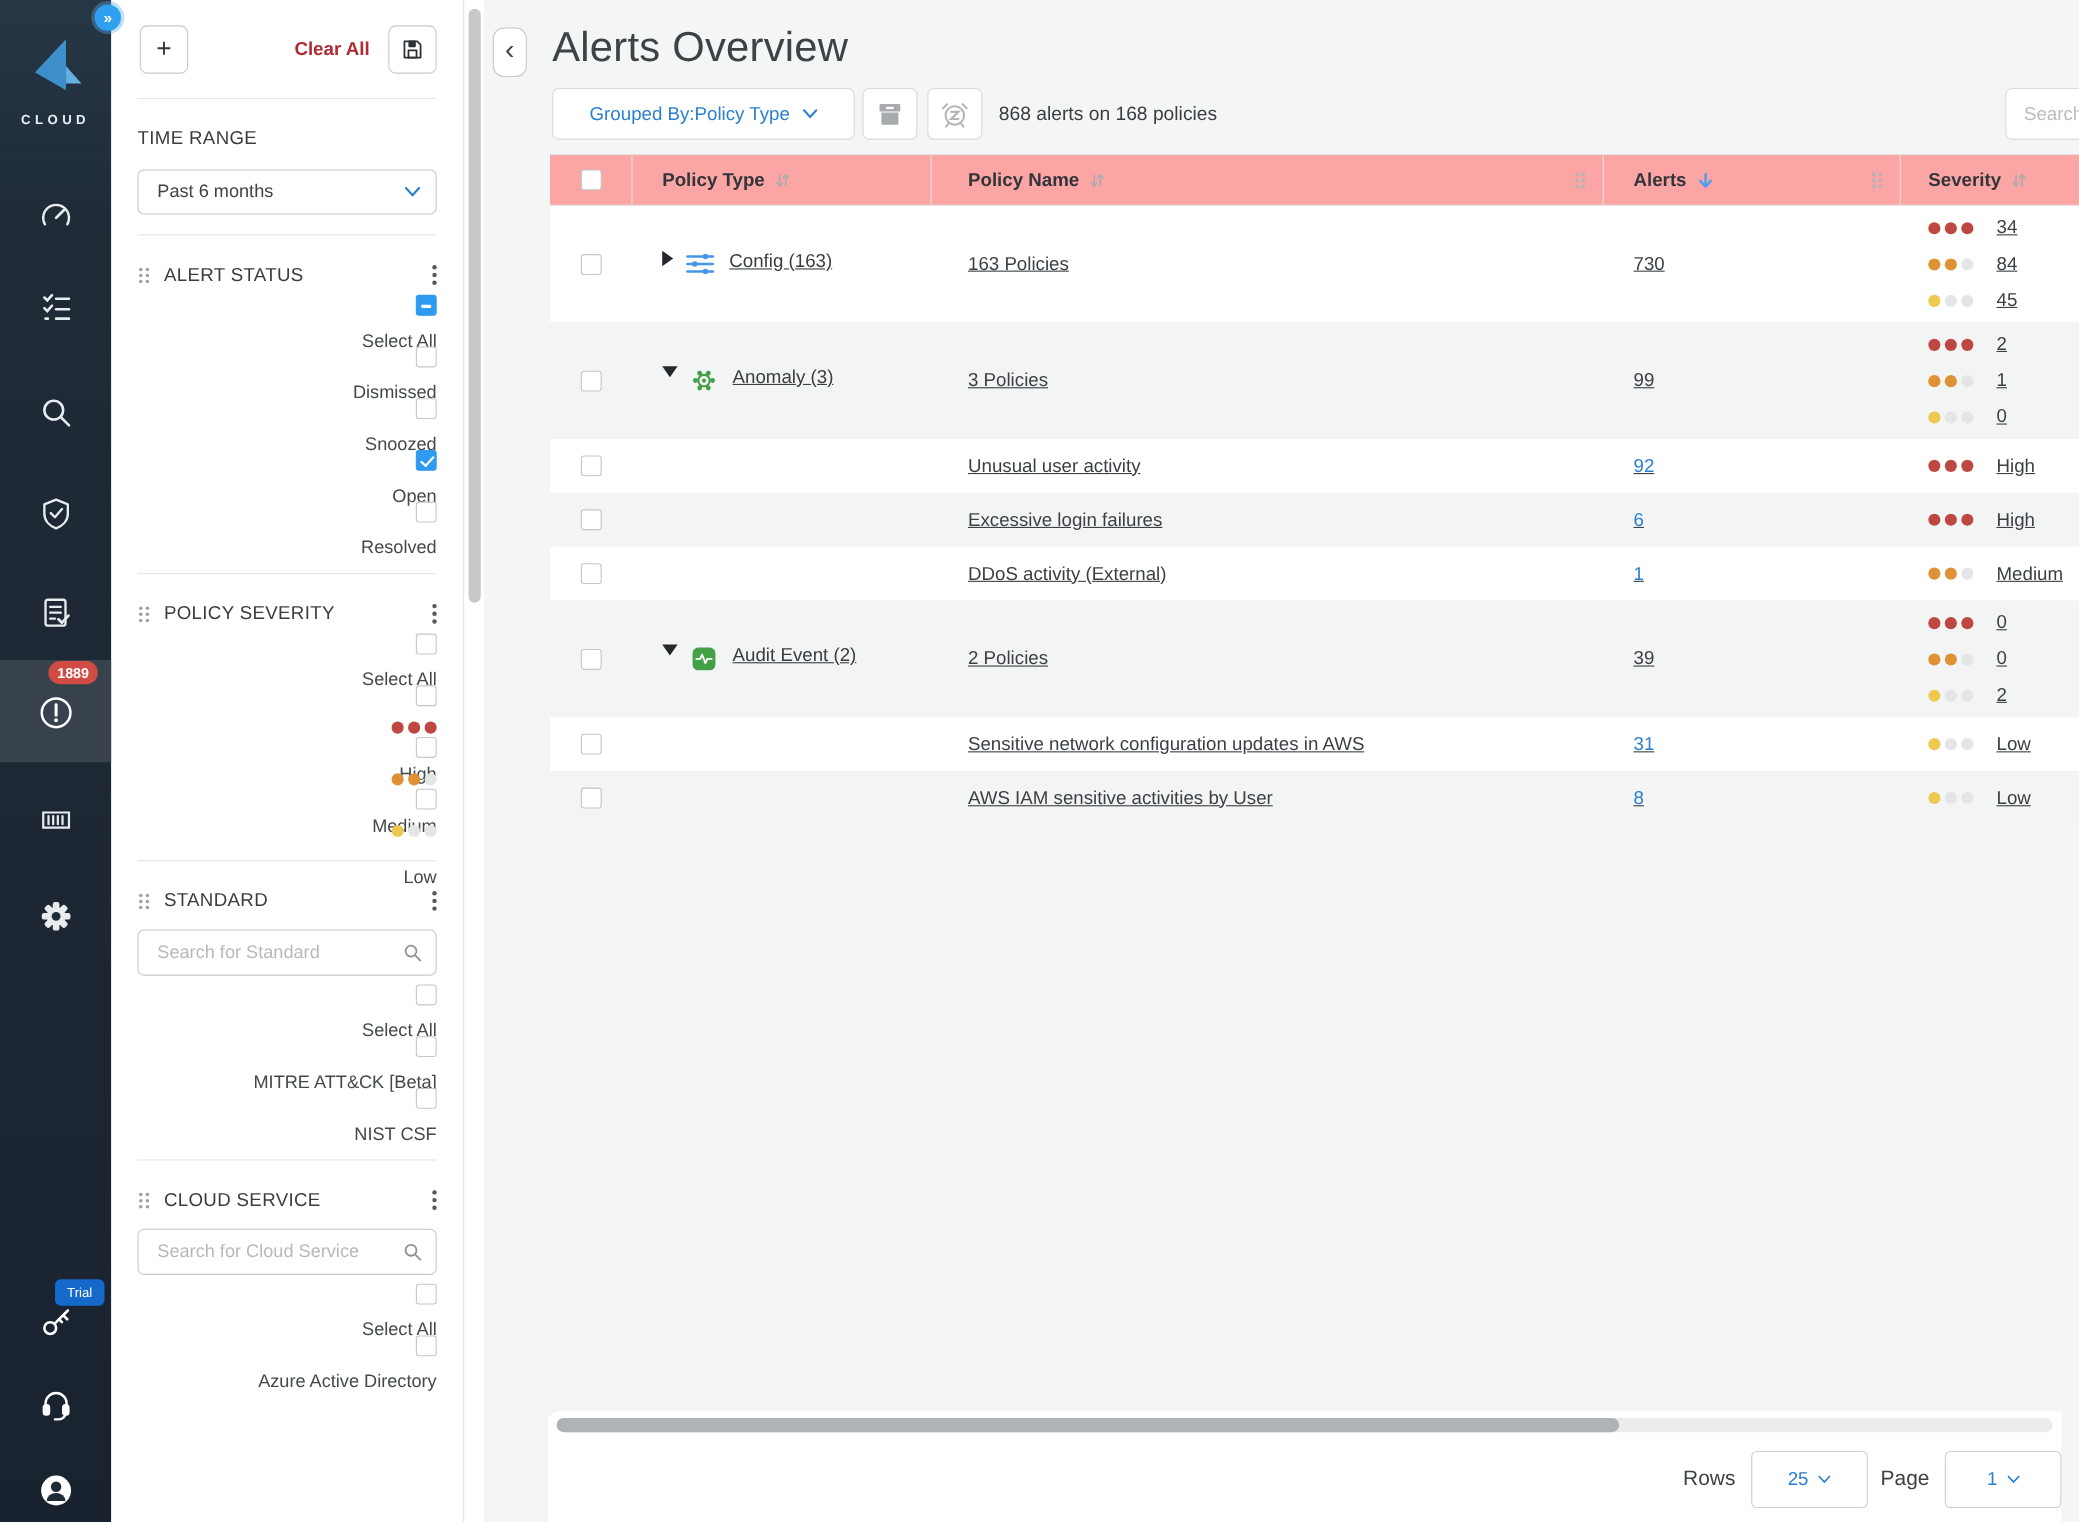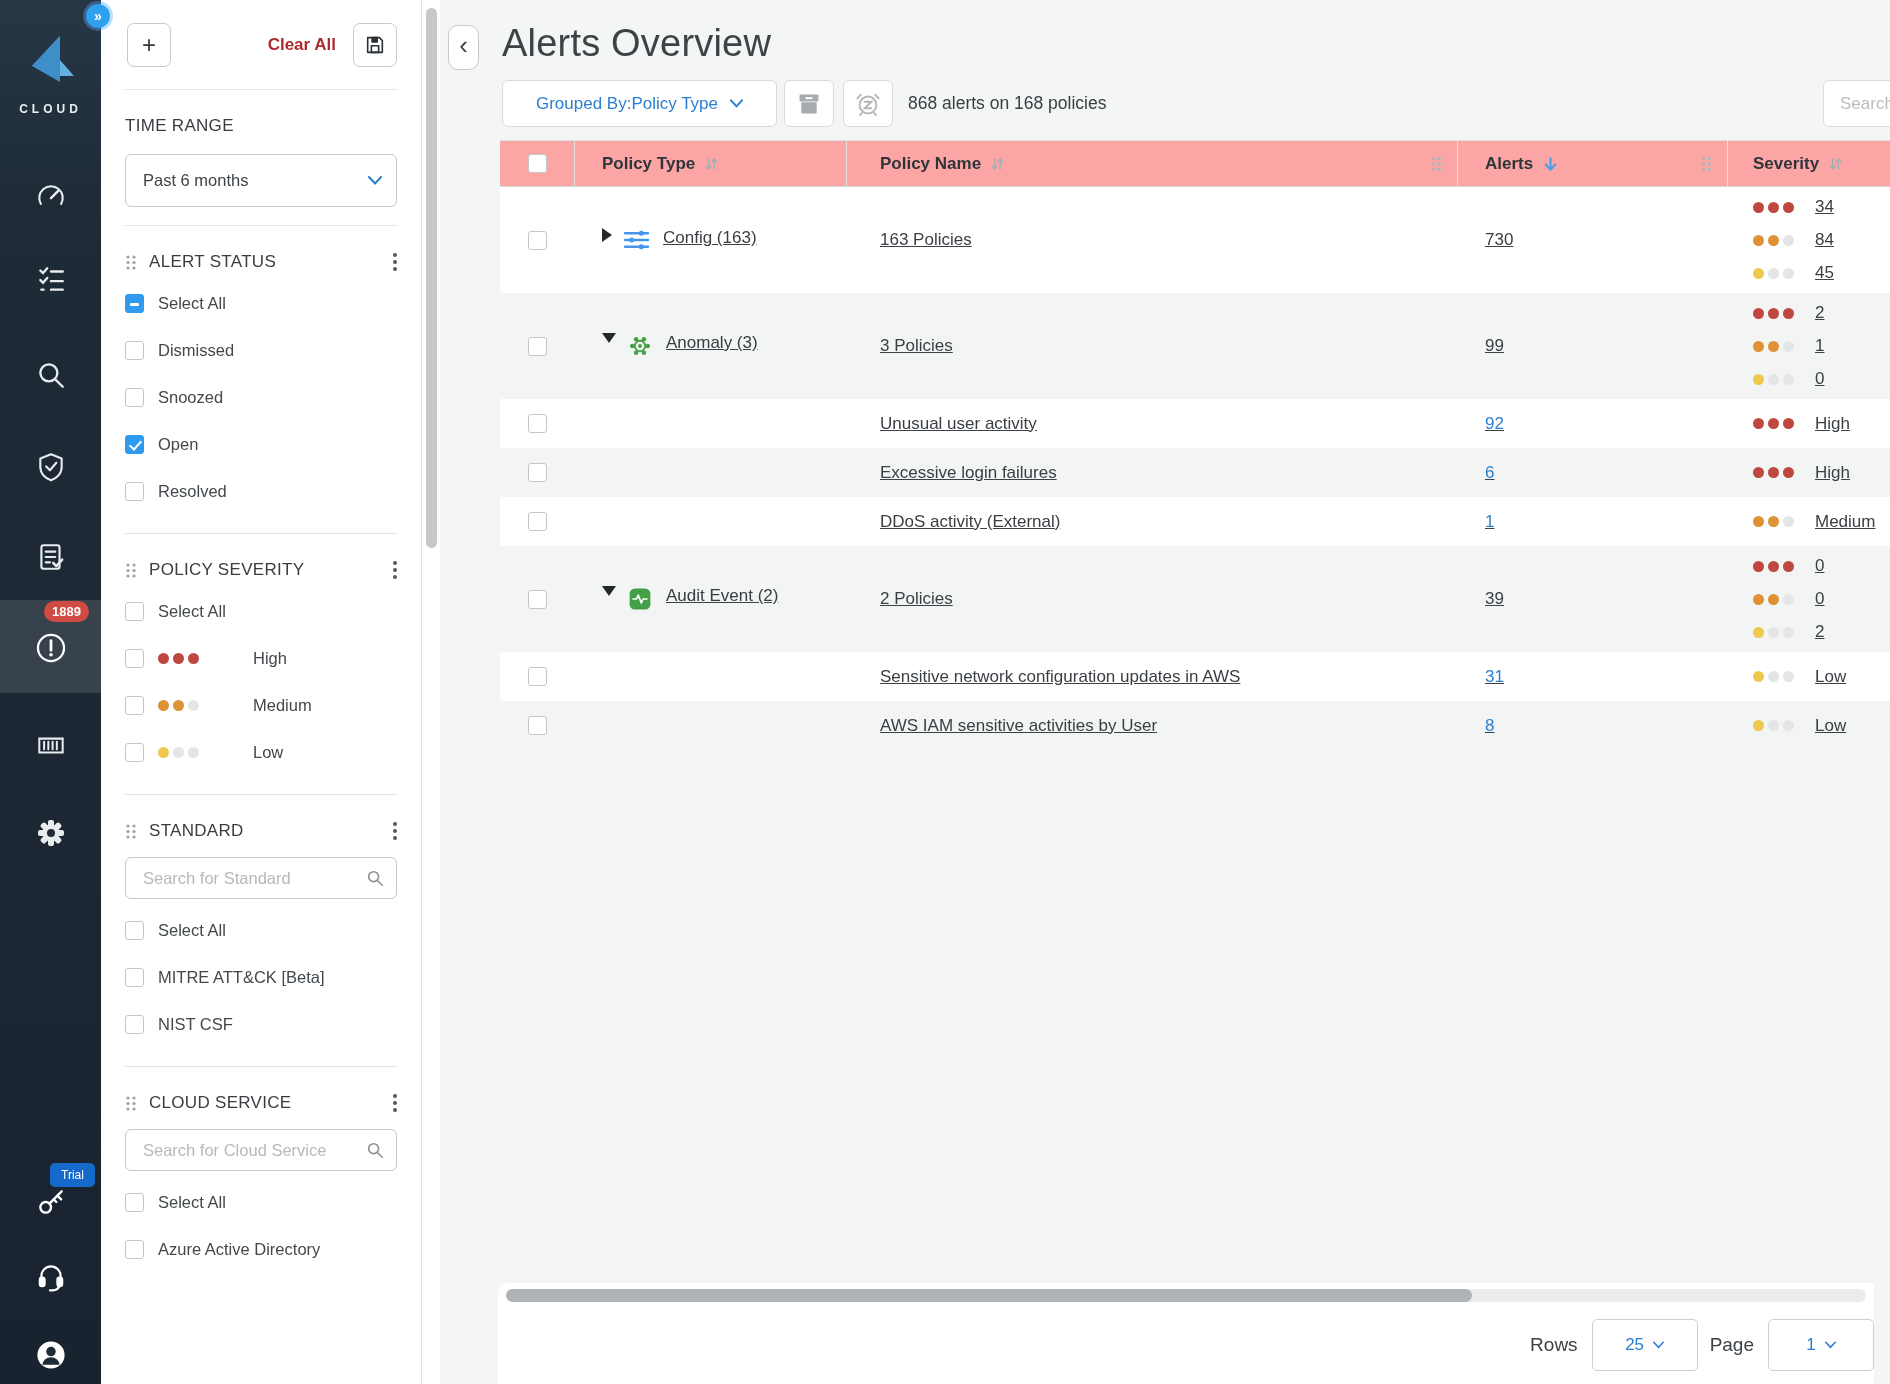--- a/index.html
+++ b/index.html
@@ -28,24 +28,24 @@
   .add-btn{width:44px;height:44px;border:1px solid #c9c9c9;border-radius:7px;background:#fff;
     font-size:24px;color:#33383c;display:flex;align-items:center;justify-content:center;margin-left:2px;}
   .clear-all{margin-left:auto;color:#ae2b32;font-size:17px;font-weight:700;}
   .save-btn{margin-left:17px;width:44px;height:44px;border:1px solid #c9c9c9;border-radius:7px;
     background:#fff;display:flex;align-items:center;justify-content:center;}
   .fsection{border-bottom:1px solid #e4e4e4;padding:26px 0 18px 0;}
   .fsec-title{font-size:17px;color:#393d41;letter-spacing:.3px;}
   .fsec-head{display:flex;align-items:center;gap:12px;}
   .kebab-wrap{margin-left:auto;height:18px;display:flex;align-items:flex-start;padding-top:0;}
   .kebab{width:4px;height:4px;border-radius:50%;background:#54585c;box-shadow:0 7px 0 #54585c,0 14px 0 #54585c;}
-  .tr-select{margin-top:18px;height:53px;border:1px solid #c8c8c8;border-radius:6px;background:#fff;
+  .tr-select{margin-top:18px;height:41px;border:1px solid #c8c8c8;border-radius:6px;background:#fff;
     display:flex;align-items:center;padding:0 14px 0 17px;font-size:16.5px;color:#3e4347;}
   .tr-select svg{margin-left:auto;}
-  .opt-row{display:flex;align-items:center;height:47px;gap:14px;}
+  .opt-row{display:flex;align-items:flex-end;height:47px;gap:14px;flex-direction:column;}
   .opt-label{font-size:16.5px;color:#43484c;}
   .opts{margin-top:8px;}
   .cb{width:19px;height:19px;border:1px solid #c6c6c6;border-radius:3px;background:#fff;flex:0 0 auto;position:relative;}
   .cb.checked{background:#2e9bf0;border-color:#2e9bf0;}
   .cb.checked::after{content:"";position:absolute;left:6px;top:2px;width:5px;height:10px;
     border-right:2.4px solid #fff;border-bottom:2.4px solid #fff;transform:rotate(42deg);}
   .cb.indet{background:#2e9bf0;border-color:#2e9bf0;}
   .cb.indet::after{content:"";position:absolute;left:4px;top:8px;width:9px;height:2.6px;background:#fff;border-radius:1px;}
   .sev-dots{display:flex;gap:4px;align-items:center;}
   .d{width:11px;height:11px;border-radius:50%;background:#e3e5e6;}

